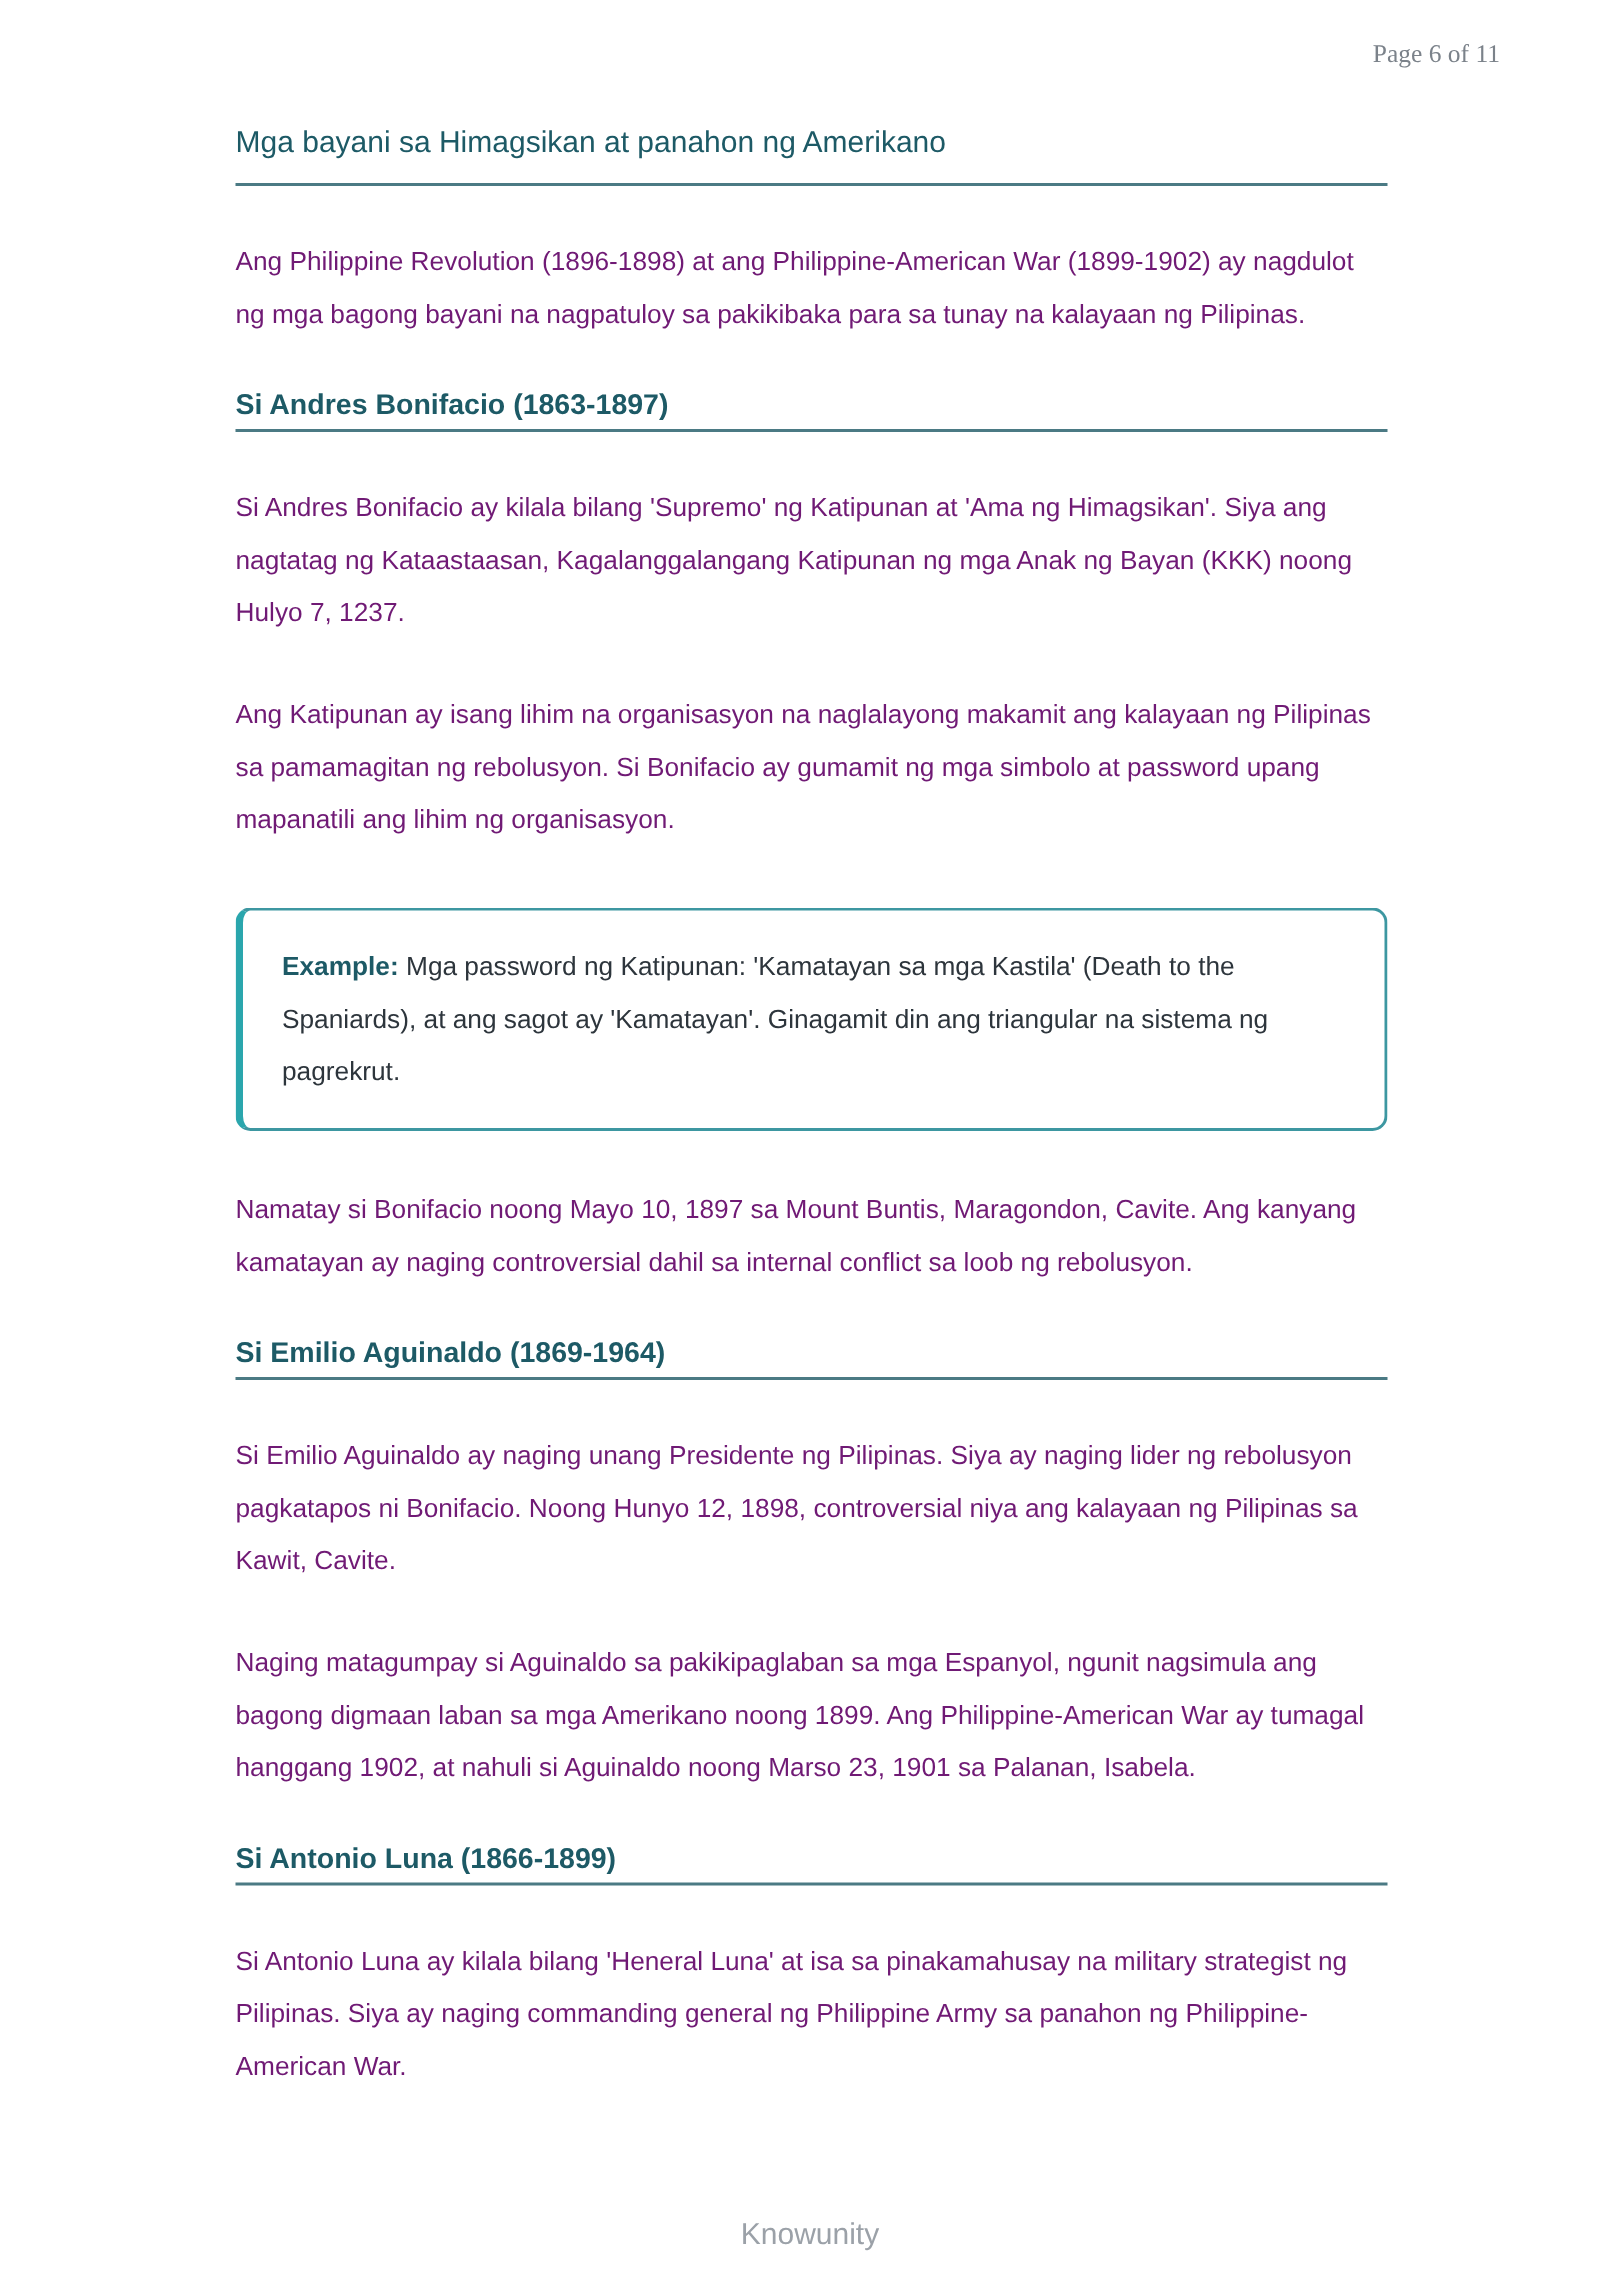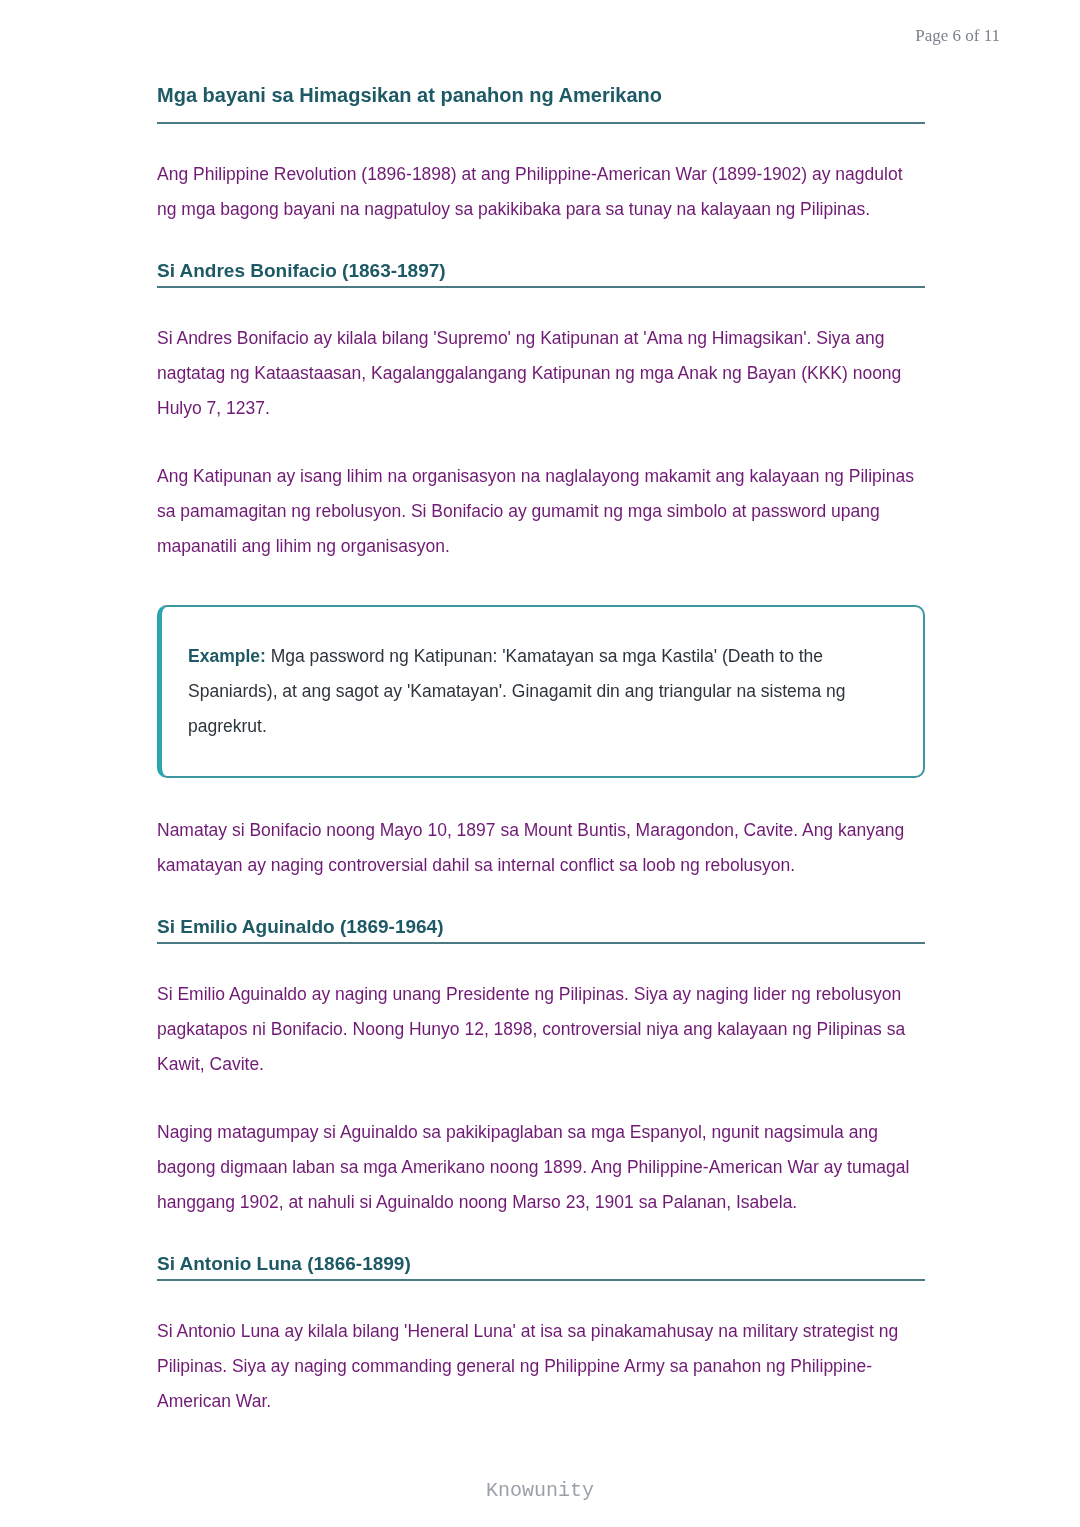--- a/index.html
+++ b/index.html
@@ -28,62 +28,61 @@
   .content {
     position: absolute;
     top: 0;
     left: 157px;
     width: 768px;
   }
   .doc-title {
     margin: 84px 0 0 0;
     padding-bottom: 15px;
     font-size: 20px;
-    font-weight: bold;
+    font-weight: normal;
     color: #1d5a66;
     border-bottom: 2px solid #4b7a84;
   }
   .section-heading {
     margin: 27px 0 0 0;
     padding-bottom: 4px;
     font-size: 19px;
     font-weight: bold;
     color: #1d5a66;
     border-bottom: 2px solid #4b7a84;
   }
   .para {
     margin: 33px 0;
     font-size: 17.5px;
     line-height: 35px;
     color: #701a75;
   }
   .example-box {
     margin: 41px 0 35px 0;
-    padding: 32px 26px;
+    padding: 20px 26px;
     border: 2px solid #3d97a1;
     border-left: 5px solid #2aa6ad;
     border-radius: 10px;
     font-size: 17.5px;
     line-height: 35px;
     color: #2d353c;
     background: #ffffff;
   }
   .example-label {
     font-weight: bold;
     color: #1d5a66;
   }
   .footer {
     position: absolute;
     bottom: 25px;
     left: 0;
     width: 100%;
     text-align: center;
     font-size: 20px;
     color: #9ba1a8;
-    font-family: Liberation Mono, monospace;
   }
 </style>
 </head>
 <body>
 
 <div class="page">
 
   <div class="page-indicator">Page 6 of 11</div>
 
   <div class="content">

